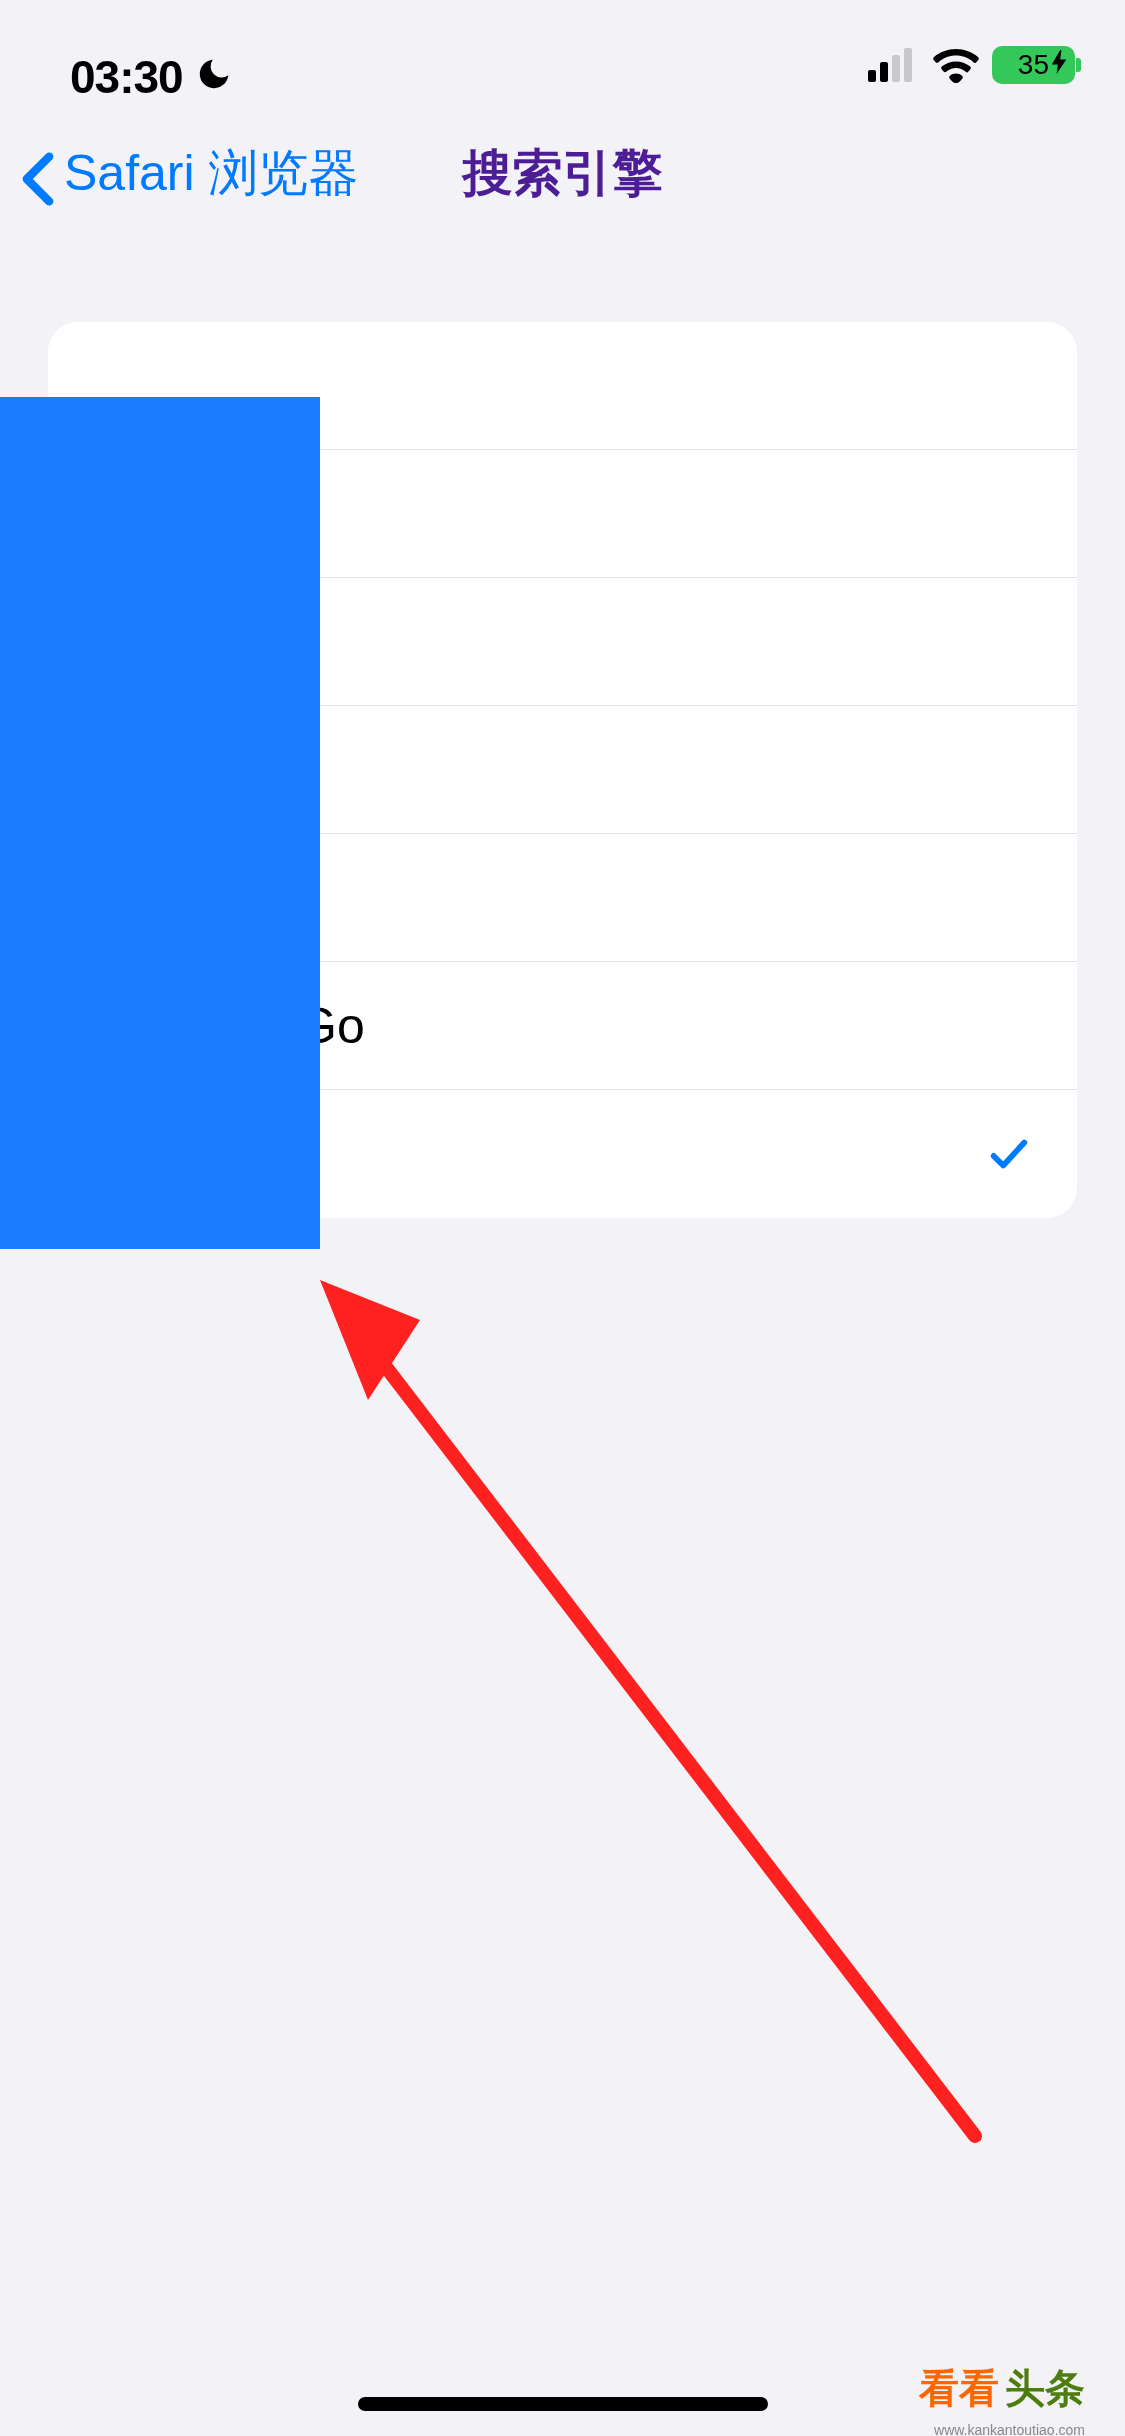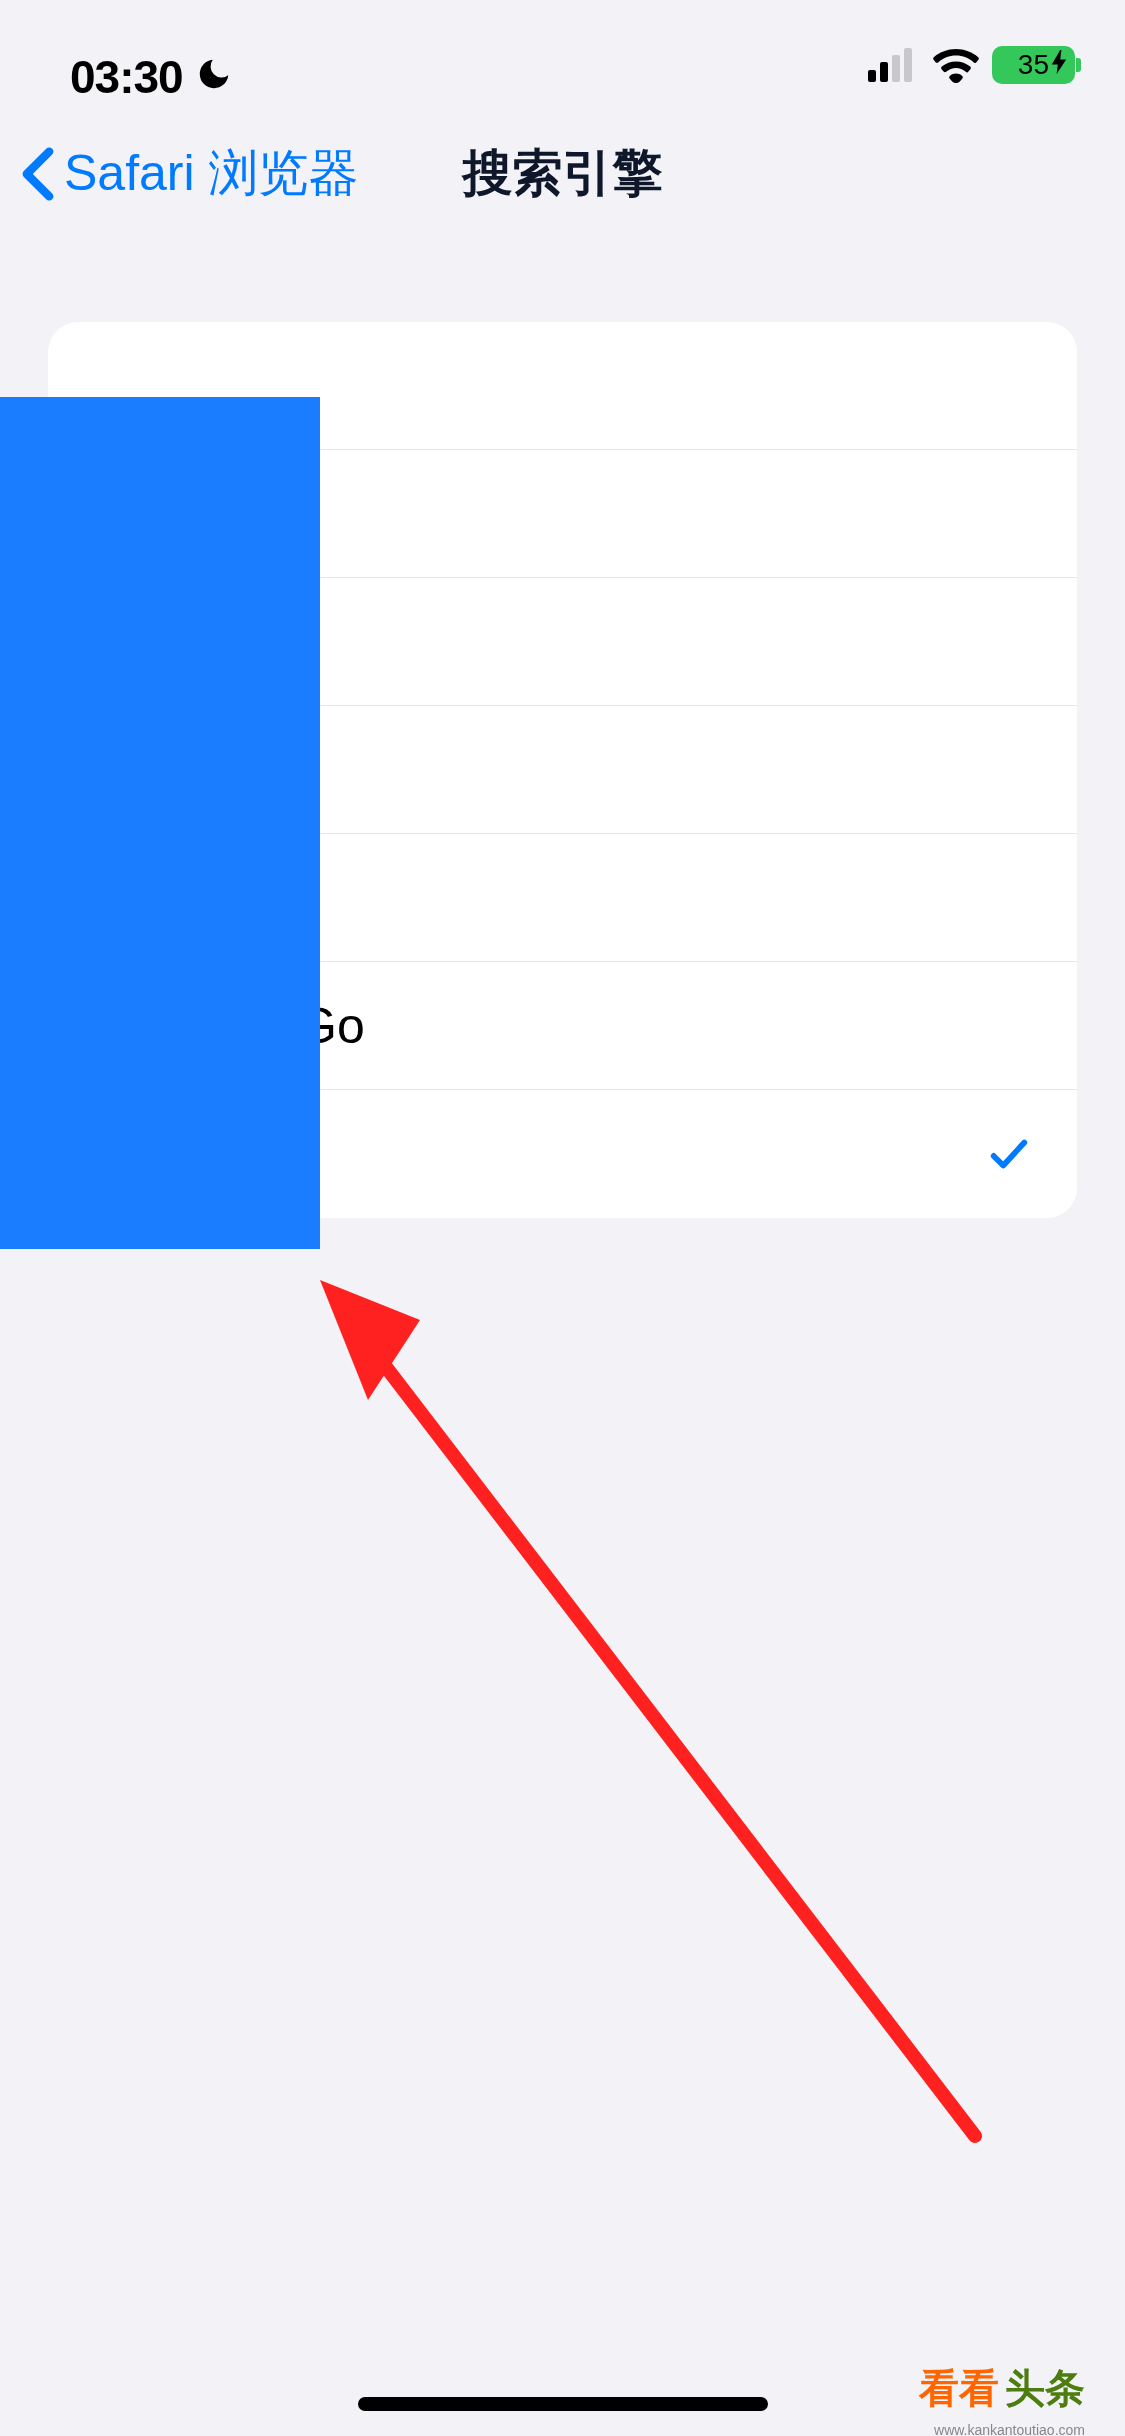--- a/index.html
+++ b/index.html
@@ -81,37 +81,37 @@
     
     
     .nav-bar {
       display: flex;
       align-items: center;
       padding: 40px 20px 30px 20px;
       position: relative;
     }
     .back-button {
       display: flex;
-      align-items: center;
+      align-items: flex-end;
       color: #007aff;
       font-size: 50px;
       font-weight: 400;
       gap: 8px;
     }
     .back-chevron {
       width: 36px;
       height: 56px;
     }
     .nav-title {
       position: absolute;
       left: 50%;
       transform: translateX(-50%);
       font-size: 50px;
       font-weight: 600;
-      color: #0f172a;
+      color: #4c1d95;
     }
     
     
     .list-container {
       margin: 85px 48px 0 48px;
       background: #fff;
       border-radius: 30px;
       overflow: hidden;
       position: relative;
     }

